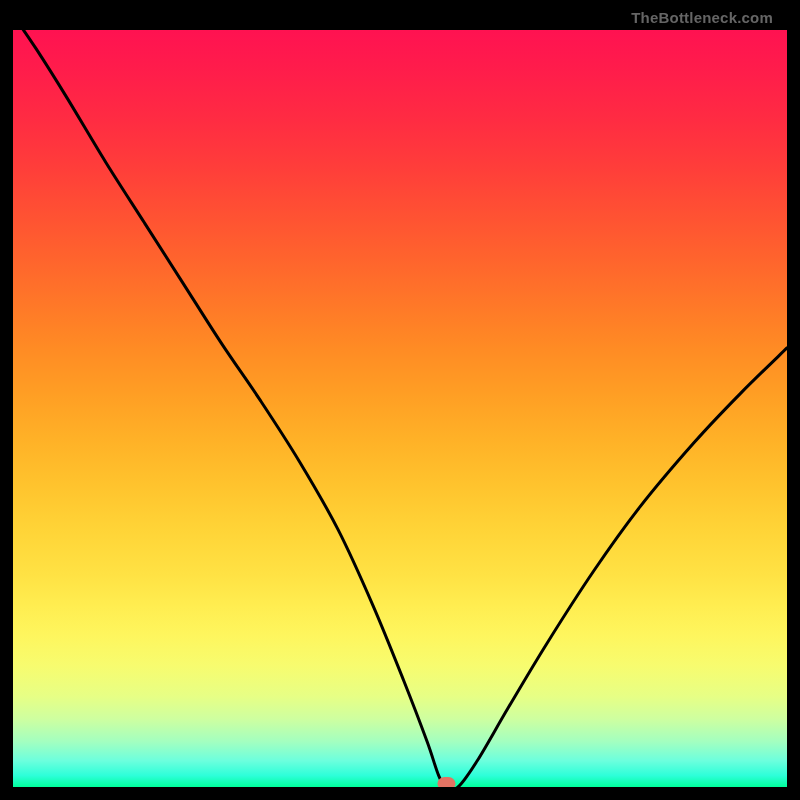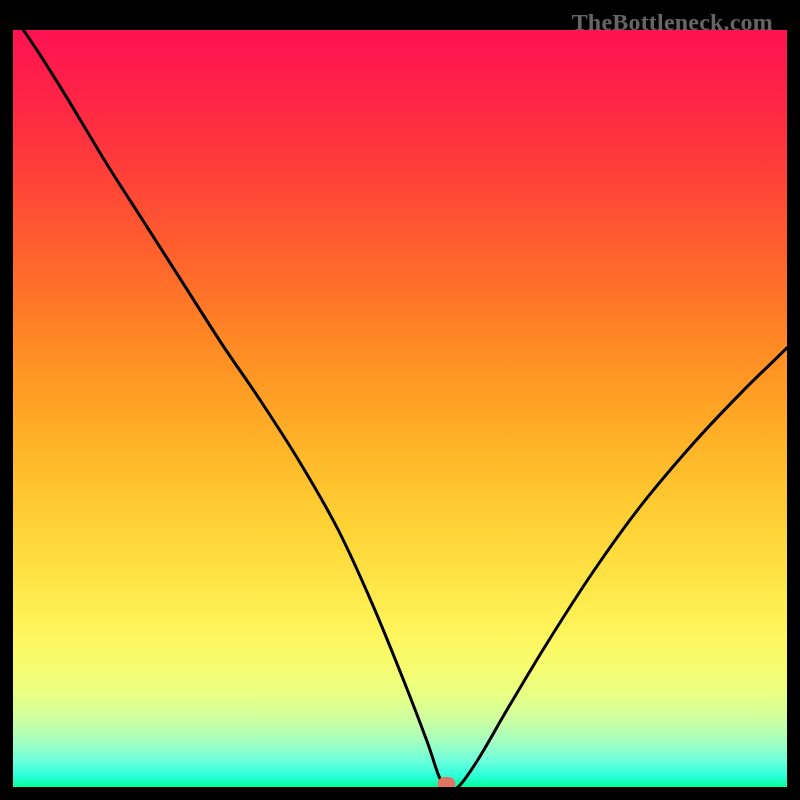--- a/index.html
+++ b/index.html
@@ -15,22 +15,22 @@
     left: 13px;
     top: 13px;
     width: 774px;
     height: 774px;
     background: #000;
   }
   .watermark {
     position: absolute;
     right: 14px;
     top: -4px;
-    font-family: Liberation Serif, serif;
-    font-size: 24px;
+    font-family: Liberation Sans, sans-serif;
+    font-size: 15px;
     font-weight: 600;
     color: #656565;
     letter-spacing: 0.2px;
   }
   svg {
     display: block;
   }
 </style>
 </head>
 <body>

